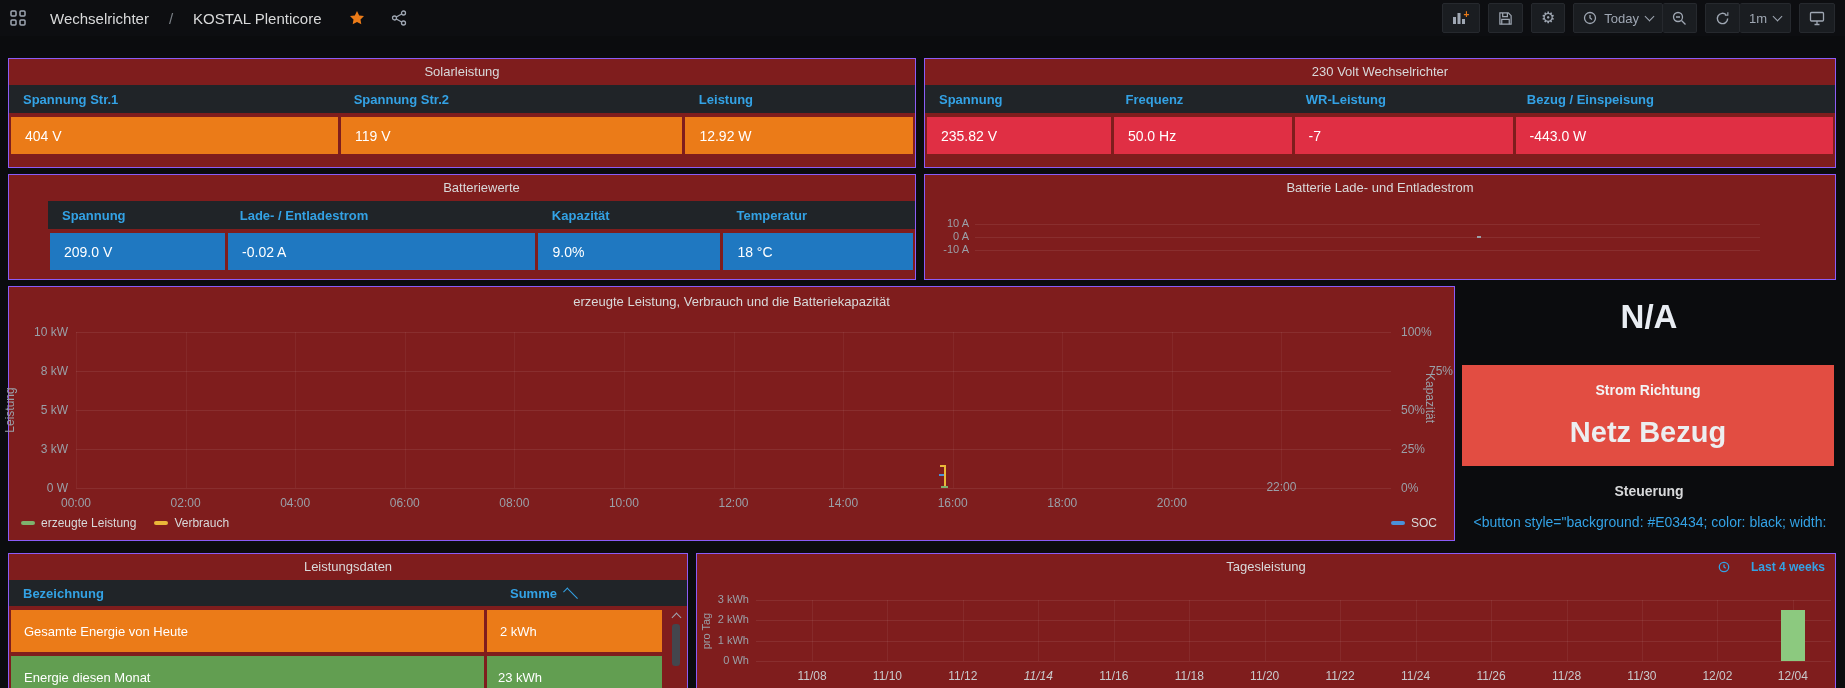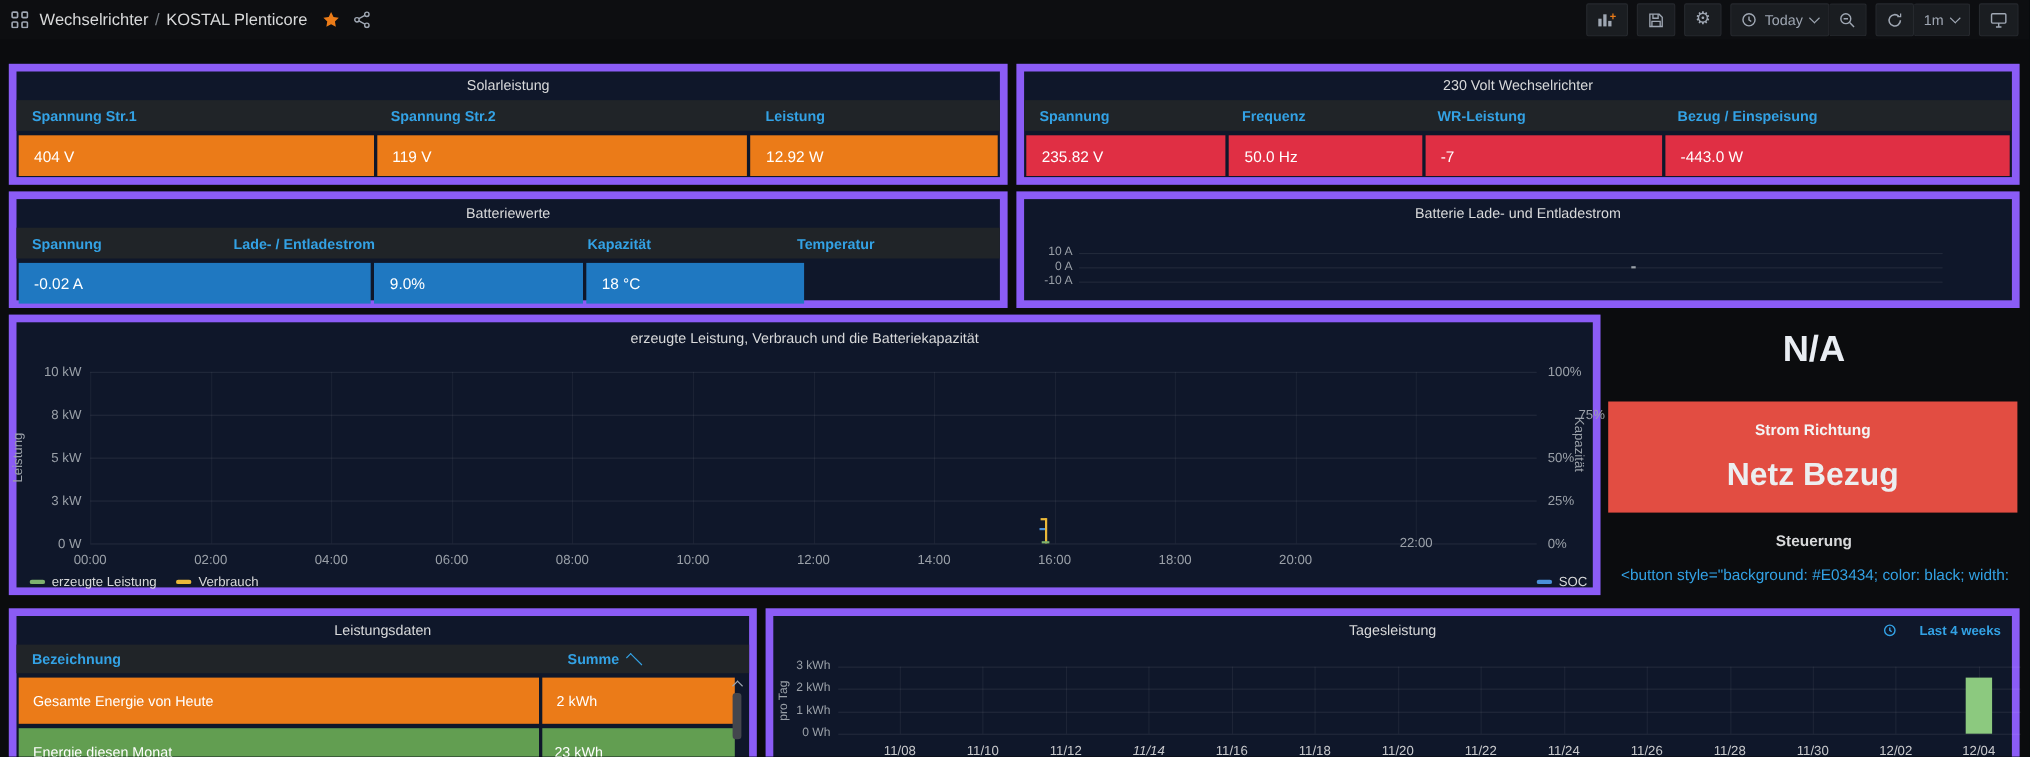--- a/index.html
+++ b/index.html
@@ -1,33 +1,33 @@
 <!DOCTYPE html>
 <html><head>
 <meta charset="utf-8">
 <style>
   html,body{margin:0;padding:0;background:#0b0c0e;}
   .canvas{position:relative;width:1845px;height:688px;overflow:hidden;background:#0b0c0e;
           font-family:"Liberation Sans",sans-serif;-webkit-font-smoothing:antialiased;}
   
   .navbar{position:absolute;left:0;top:0;width:100%;height:36px;background:#0d0e11;
           display:flex;align-items:center;padding:0 10px;box-sizing:border-box;}
-  .crumb{display:flex;align-items:center;gap:6px;color:#d8d9da;font-size:15px;}
+  .crumb{display:flex;align-items:center;gap:20px;color:#d8d9da;font-size:15px;}
   .crumb .sep{color:#7b8087;}
   .nav-right{margin-left:auto;display:flex;align-items:center;gap:8px;}
   .navbtn{height:30px;display:flex;align-items:center;justify-content:center;gap:7px;
           background:#1a1d21;border:1px solid #26292e;border-radius:2px;color:#9fa7b3;
           padding:0 9px;font-size:13px;cursor:pointer;box-sizing:border-box;}
   .navgroup{display:flex;}
   .navgroup .navbtn:not(:first-child){border-left:none;}
   .chev{width:6px;height:6px;border-right:1.6px solid #9fa7b3;border-bottom:1.6px solid #9fa7b3;
         transform:rotate(45deg);margin-top:-3px;display:inline-block;}
   .gear{font-size:16px;line-height:16px;}
   
-  .panel{position:absolute;background:#0f172a;border:7px solid #8b5cf6;box-sizing:border-box;}
+  .panel{position:absolute;background:#7f1d1d;border:1px solid #8b5cf6;box-sizing:border-box;}
   .ptitle{height:26px;line-height:26px;text-align:center;color:#d8d9da;font-size:13px;font-weight:500;}
   .stat-head{display:flex;background:#202428;height:28px;align-items:center;}
   .stat-head span{color:#33A2E5;font-weight:700;font-size:13px;padding-left:14px;box-sizing:border-box;}
   .stat-cells{display:flex;gap:3px;padding:4px 2px 0 2px;}
   .cell{height:37px;display:flex;align-items:center;padding-left:14px;color:#fff;font-size:14px;box-sizing:border-box;}
   .vlabel{position:absolute;font-size:12px;color:#9aa0a8;white-space:nowrap;}
   
   .na-big{position:absolute;color:#e9edf2;font-size:33px;font-weight:700;text-align:center;}
   .redbox{position:absolute;display:flex;flex-direction:column;align-items:center;justify-content:space-evenly;}
   .redbox .sub{color:#f3f4f5;font-size:14px;font-weight:600;}
@@ -154,29 +154,30 @@
       <span style="width:35.4%;">Bezug / Einspeisung</span>
     </div>
     <div class="stat-cells">
       <div class="cell" style="width:20.5%;background:#E02F44;">235.82 V</div>
       <div class="cell" style="width:19.8%;background:#E02F44;">50.0 Hz</div>
       <div class="cell" style="width:24.3%;background:#E02F44;">-7</div>
       <div class="cell" style="width:35.4%;background:#E02F44;">-443.0 W</div>
     </div>
   </div>
 
-  <div class="panel" style="left:8px;top:174px;width:908px;height:106px;">
+  <div class="panel" style="left:8px;top:174px;width:908px;height:106px;padding-left:39px;">
     <div class="ptitle">Batteriewerte</div>
     <div class="stat-head">
       <span style="width:20.5%;">Spannung</span>
       <span style="width:36%;">Lade- / Entladestrom</span>
       <span style="width:21.3%;">Kapazität</span>
       <span style="width:22.2%;">Temperatur</span>
     </div>
     <div class="stat-cells">
+      <div class="cell" style="width:20.5%;background:#1F78C1;">209.0 V</div>
       <div class="cell" style="width:36%;background:#1F78C1;">-0.02 A</div>
       <div class="cell" style="width:21.3%;background:#1F78C1;">9.0%</div>
       <div class="cell" style="width:22.2%;background:#1F78C1;">18 °C</div>
     </div>
   </div>
 
   <div class="panel" style="left:924px;top:174px;width:912px;height:106px;">
     <div class="ptitle">Batterie Lade- und Entladestrom</div>
     <div id="battery-plot" style="position:absolute;left:50px;top:49px;width:785px;height:26px;">
         <div style="position: absolute; left: 0px; top: 0px; width: 785px; height: 1px; background: rgba(255, 255, 255, 0.08);"></div>

